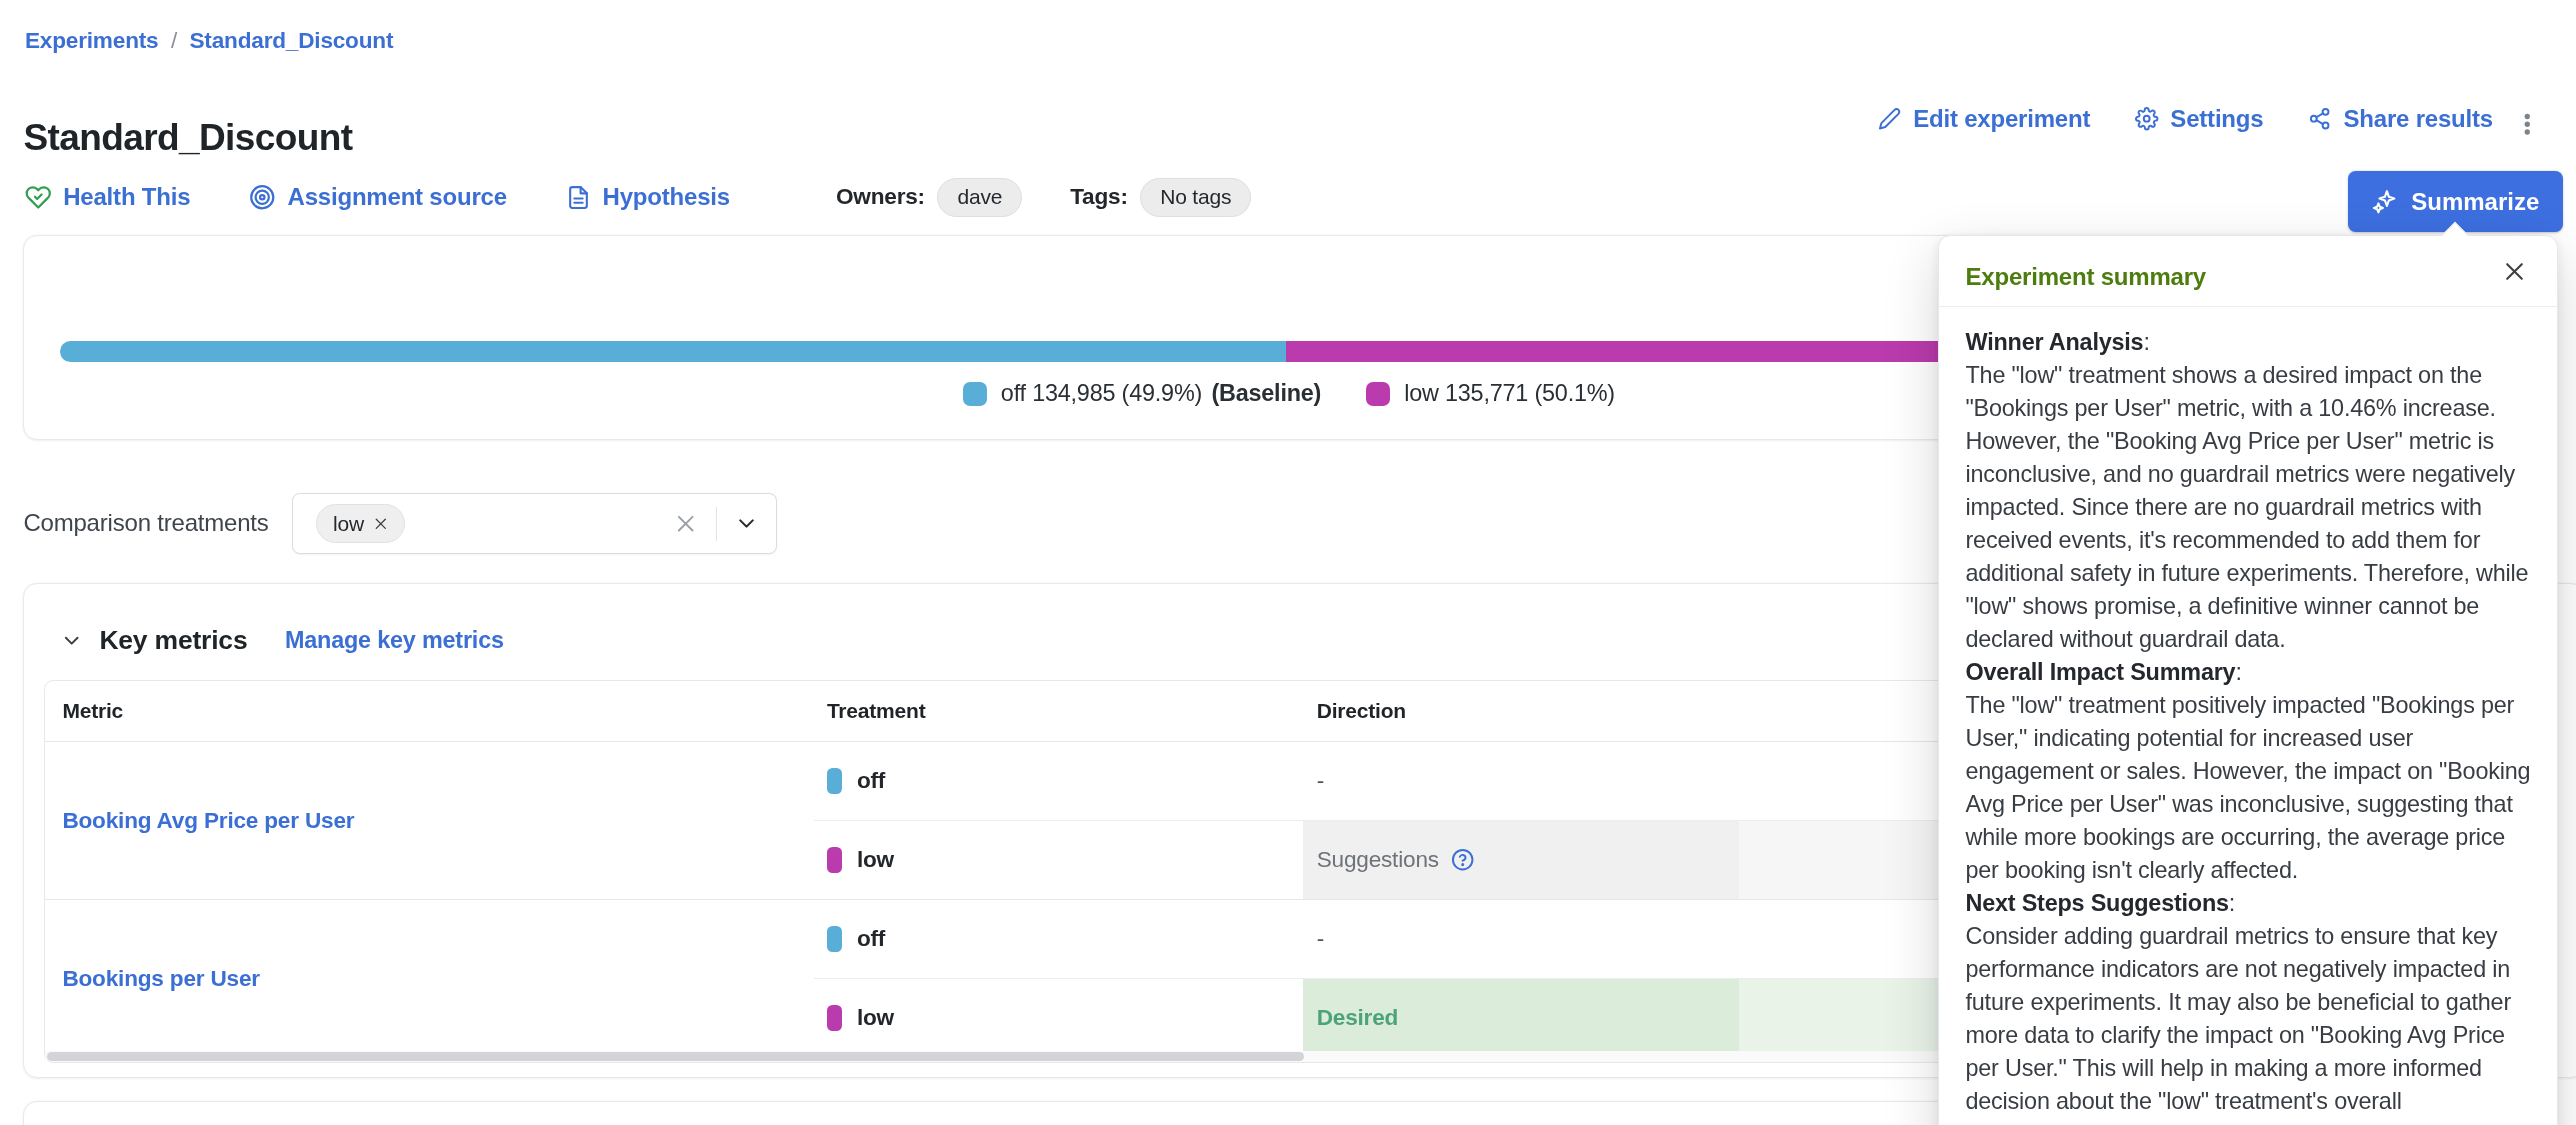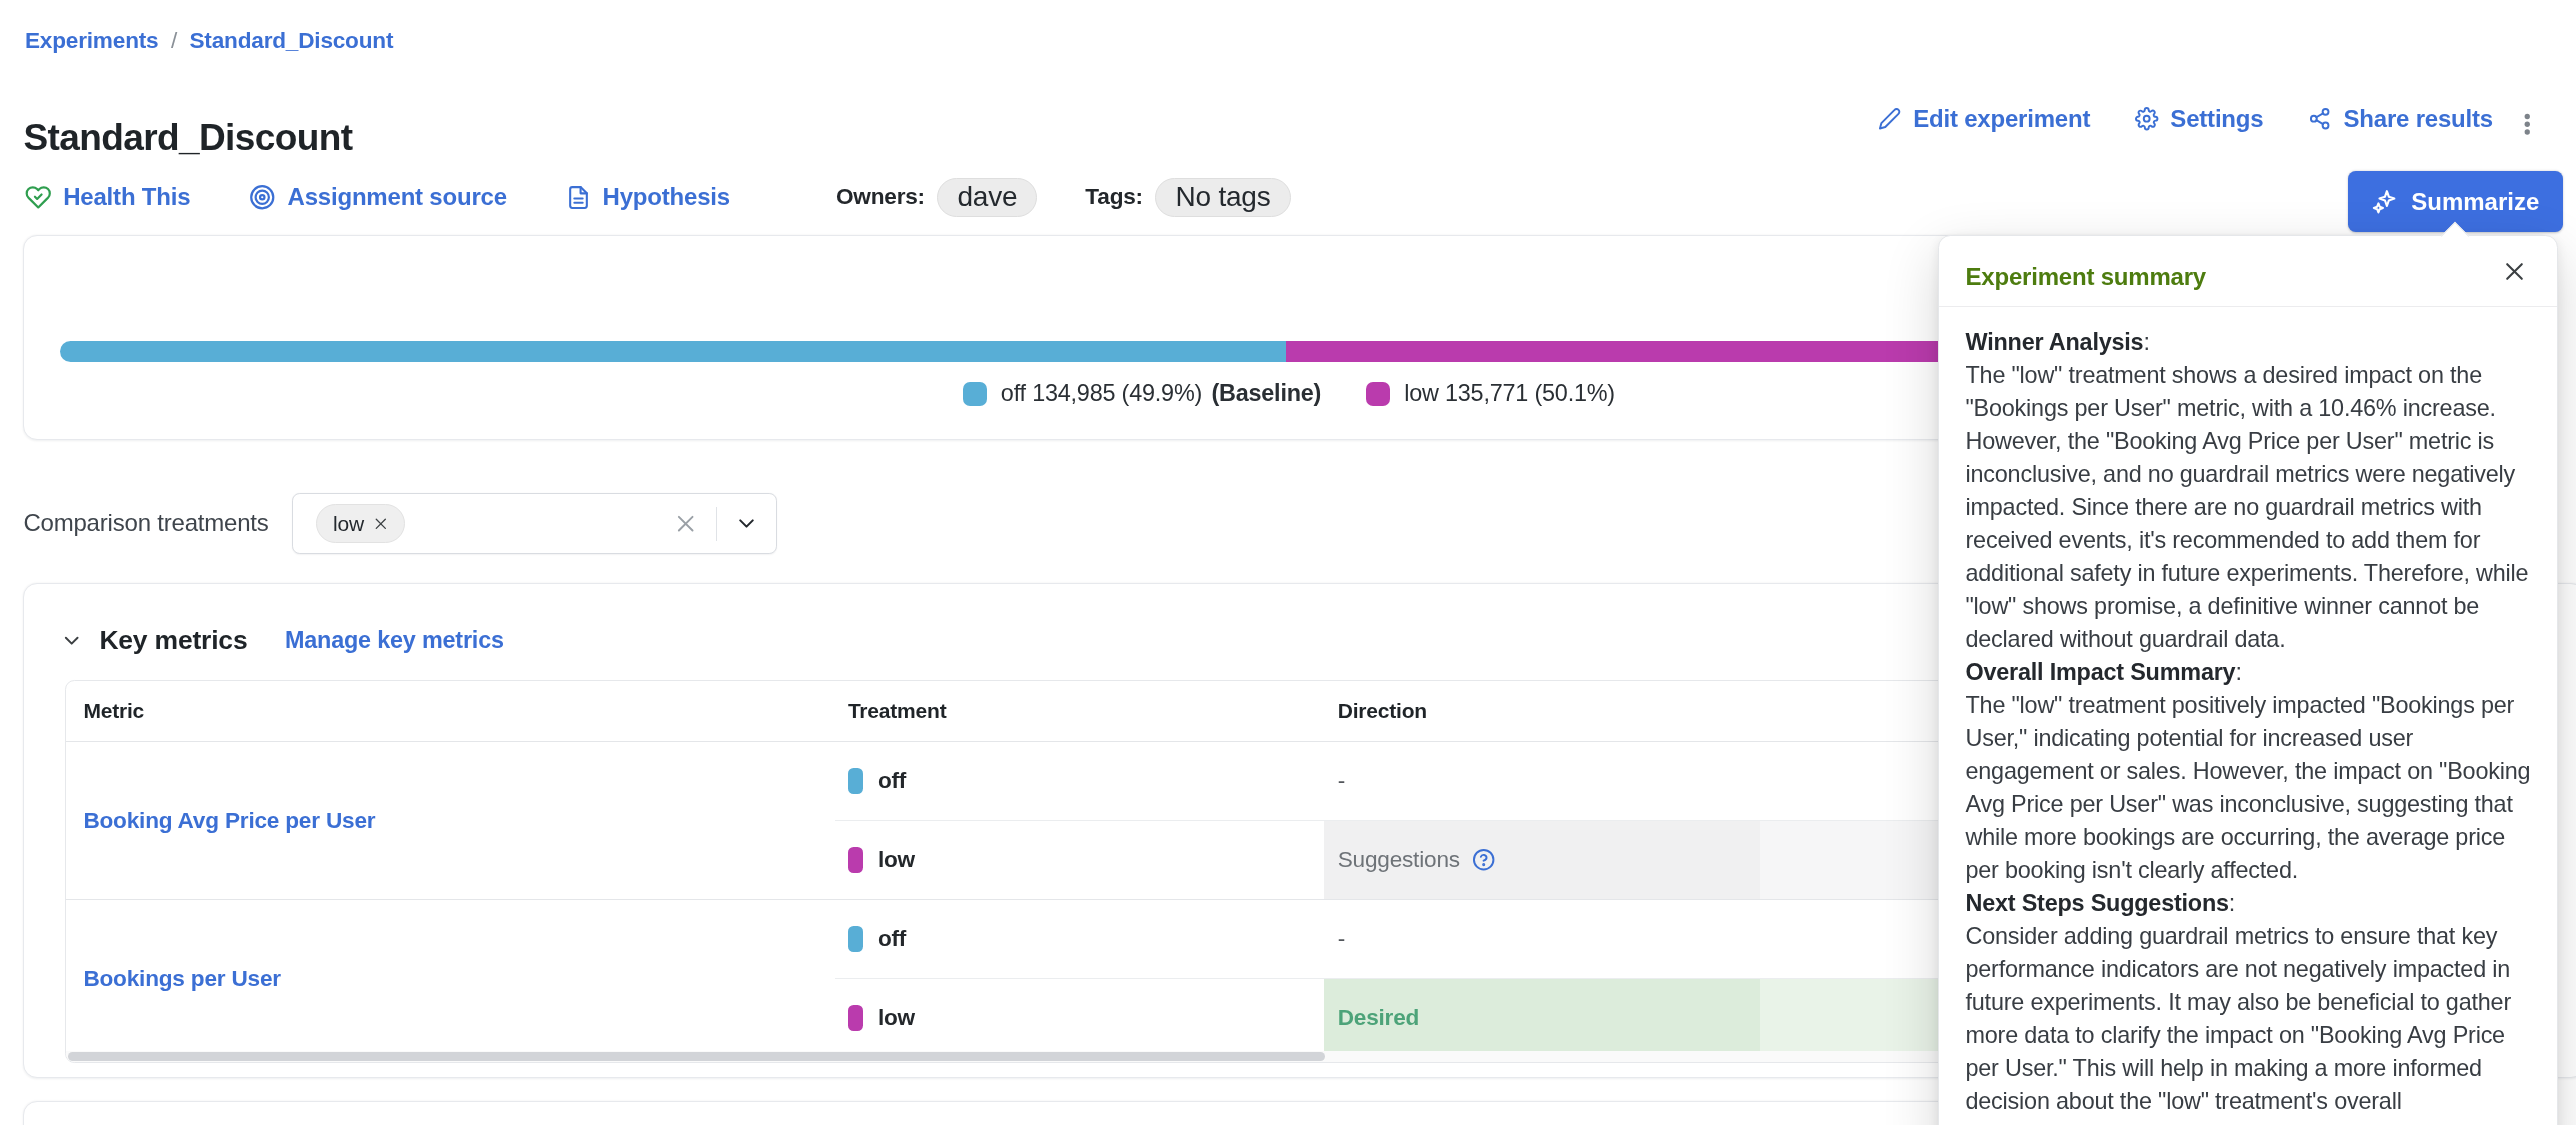--- a/index.html
+++ b/index.html
@@ -21,21 +21,21 @@
   .page-title{position:absolute;left:23.4px;top:92px;font-size:37px;font-weight:700;color:#1f2428;letter-spacing:-0.6px;}
   .header-actions{position:absolute;top:105px;right:83px;display:flex;align-items:center;gap:45px;color:#3b6fd4;font-size:24px;font-weight:600;}
   .action{display:flex;align-items:center;gap:11.7px;cursor:pointer;}
   .kebab{position:absolute;top:106px;right:31px;color:#7d838a;padding:4.7px;cursor:pointer;}
 
   
   .toolbar{position:absolute;left:25px;top:176px;height:42px;display:flex;align-items:center;font-size:24px;}
   .tb-link{display:flex;align-items:center;gap:11.7px;color:#3b6fd4;font-weight:600;cursor:pointer;margin-right:59px;}
   .tb-link .hc{color:#2f9e4f;}
   .meta-label{font-weight:700;color:#23272b;font-size:22.6px;}
-  .pill{background:#ececec;border:0.8px solid #dedede;border-radius:780px;height:37px;display:flex;align-items:center;padding:0 19px;font-size:28px;color:#24292e;margin-left:12.5px;cursor:pointer;}
+  .pill{background:#ececec;border:0.8px solid #dedede;border-radius:780px;height:37px;display:flex;align-items:center;padding:0 19px;font-size:21px;color:#24292e;margin-left:12.5px;cursor:pointer;}
   .owners-group{display:flex;align-items:center;margin-left:47px;}
   .tags-group{display:flex;align-items:center;margin-left:48px;}
   .summarize-btn{position:absolute;top:171px;right:13.3px;height:61px;background:#3d6fe0;color:#fff;border:none;border-radius:7.8px;display:flex;align-items:center;gap:13.3px;padding:0 23.4px;font-size:24px;font-weight:700;font-family:inherit;box-shadow:0 0.8px 2.3px rgba(16,24,40,.25);cursor:pointer;z-index:5;}
 
   
   .card{position:absolute;background:#fff;border:0.8px solid #e7e9ed;border-radius:14px;box-shadow:0 0.8px 2.3px rgba(16,24,40,.07);}
 
   
   .scope-card{left:23.4px;top:235px;width:2529px;height:203px;}
   .scope-head{position:absolute;left:36px;top:34px;display:flex;align-items:center;gap:33px;}
@@ -59,21 +59,21 @@
   .select-clear{color:#9aa0a6;padding:0 19px;cursor:pointer;display:flex;}
   .select-divider{width:0.8px;height:34px;background:#e0e3e7;}
   .select-chevron{color:#23282d;padding:0 17px;cursor:pointer;display:flex;}
 
   
   .km-card{left:23.4px;top:583px;width:2529px;height:493px;padding-left:31px;}
   .km-head{position:absolute;left:36px;top:41px;display:flex;align-items:center;gap:15.6px;}
   .km-chevron{color:#3c4043;cursor:pointer;}
   .km-title{font-size:26.5px;font-weight:700;color:#1f2428;}
   .km-manage{font-size:23.4px;font-weight:600;color:#3b6fd4;margin-left:22px;cursor:pointer;}
-  .km-table{position:absolute;left:41px;top:96px;width:2459px;height:381px;border:0.8px solid #e6e8eb;border-radius:9.4px;overflow:hidden;background:#fff;}
+  .km-table{position:absolute;left:20px;top:96px;width:2459px;height:381px;border:0.8px solid #e6e8eb;border-radius:9.4px;overflow:hidden;background:#fff;}
   .km-header-row{display:flex;height:60px;align-items:center;font-size:21px;font-weight:700;color:#1f2428;}
   .col-metric{width:769px;padding-left:17px;box-sizing:border-box;}
   .col-treat{width:489px;padding-left:12.5px;box-sizing:border-box;}
   .col-dir{width:436px;padding-left:13.3px;box-sizing:border-box;}
   .mrow{display:flex;border-top:0.8px solid #e4e6e9;}
   .cell-metric{width:769px;display:flex;align-items:center;padding-left:17px;box-sizing:border-box;}
   .metric-link{color:#3b6fd4;font-size:22.6px;font-weight:600;cursor:pointer;}
   .subrows{flex:1;display:flex;flex-direction:column;}
   .subrow{display:flex;height:78px;}
   .subrow + .subrow{border-top:0.8px solid #ebedef;}

